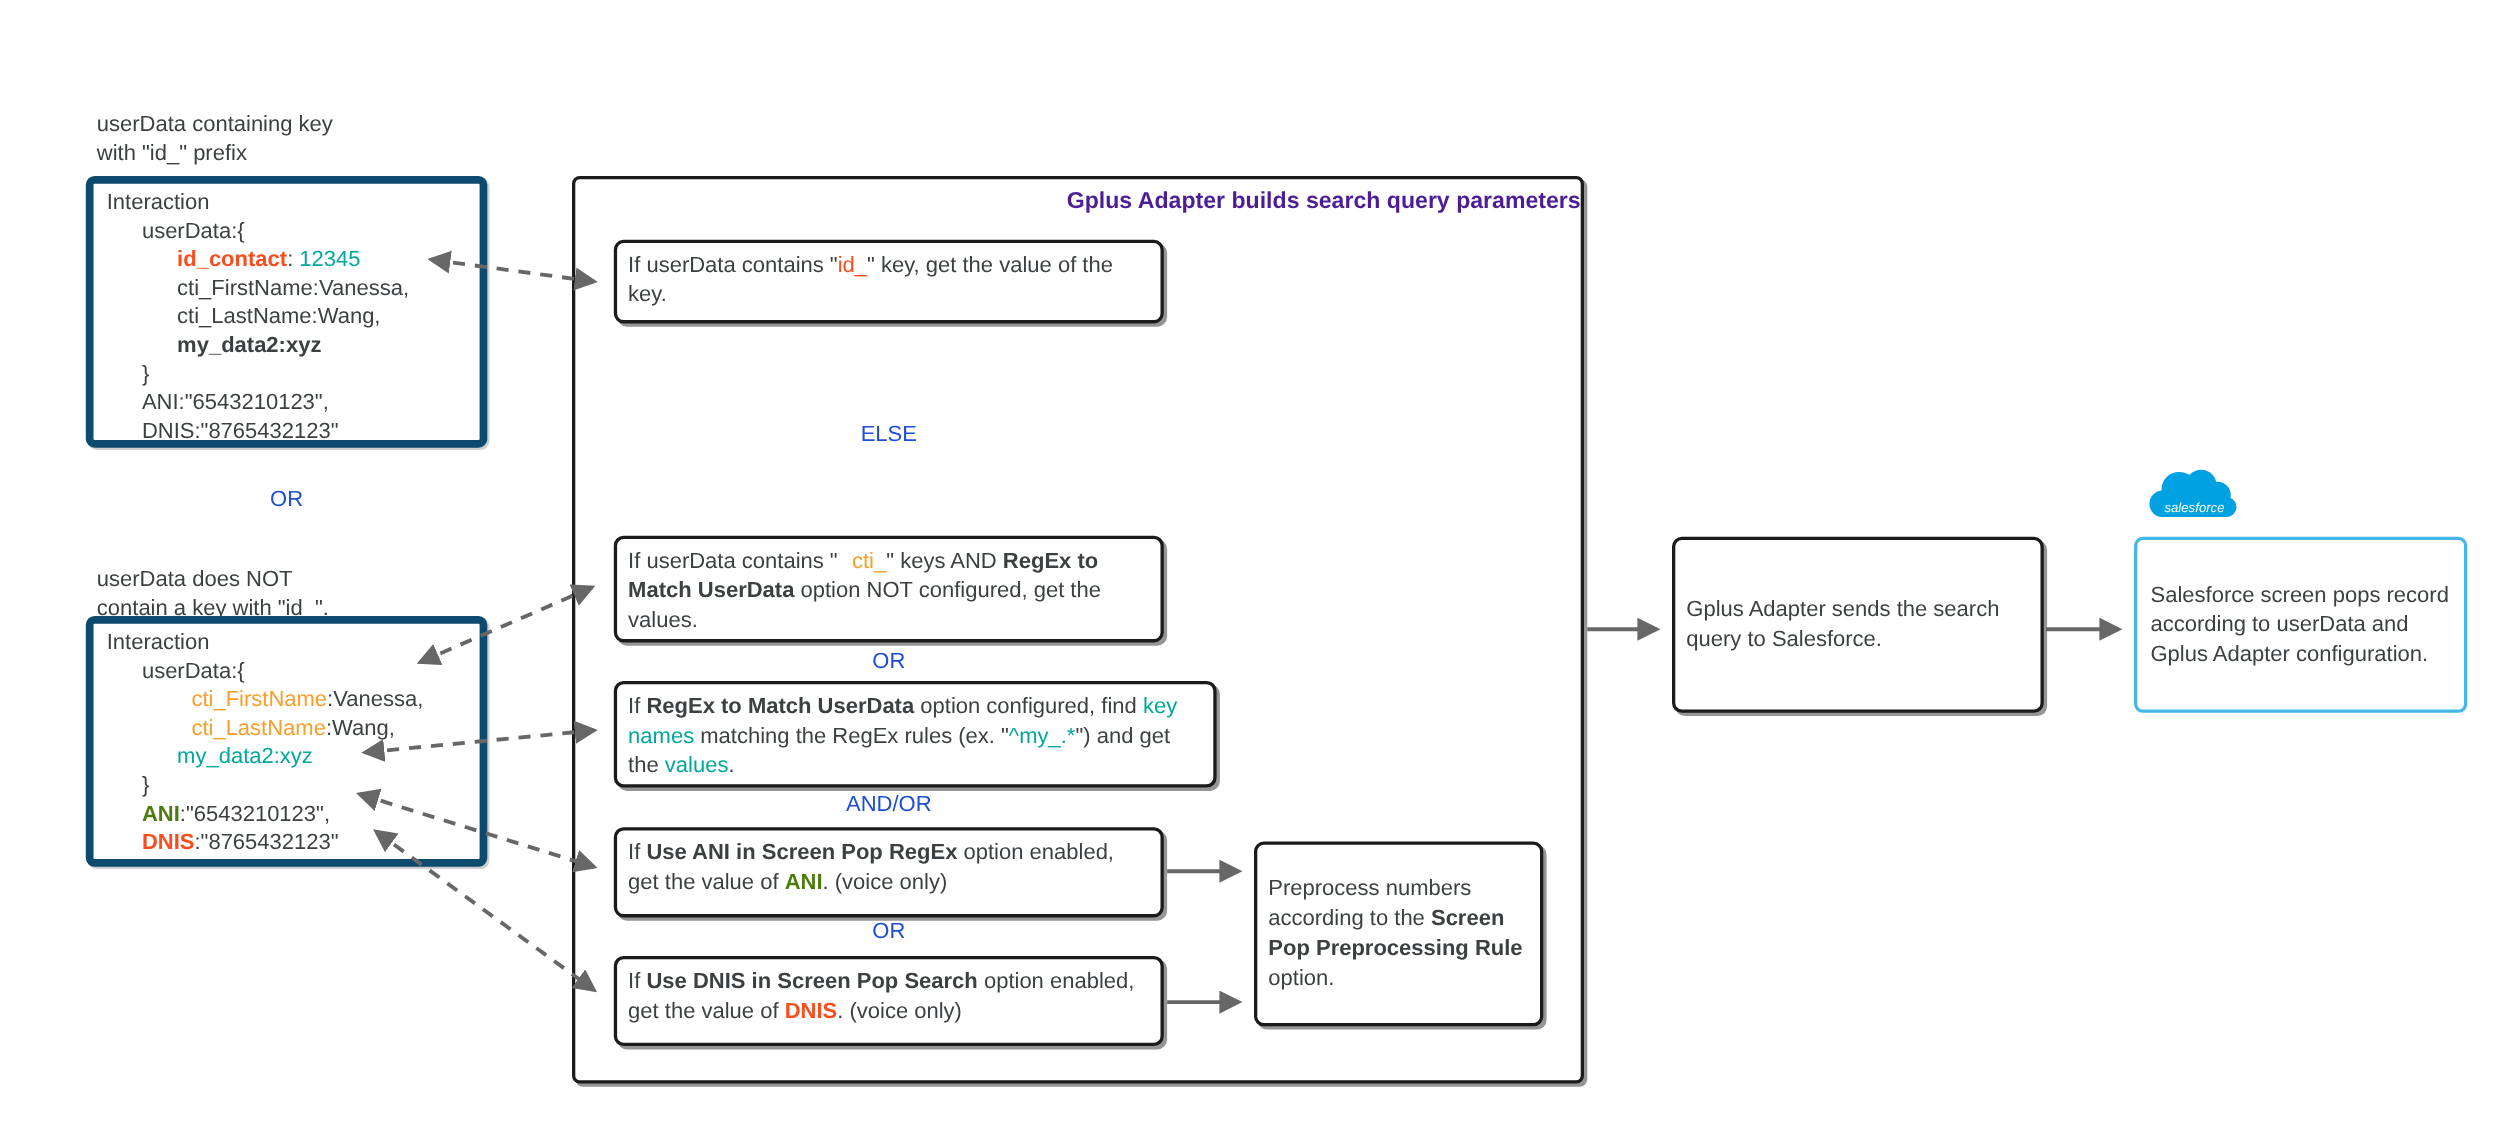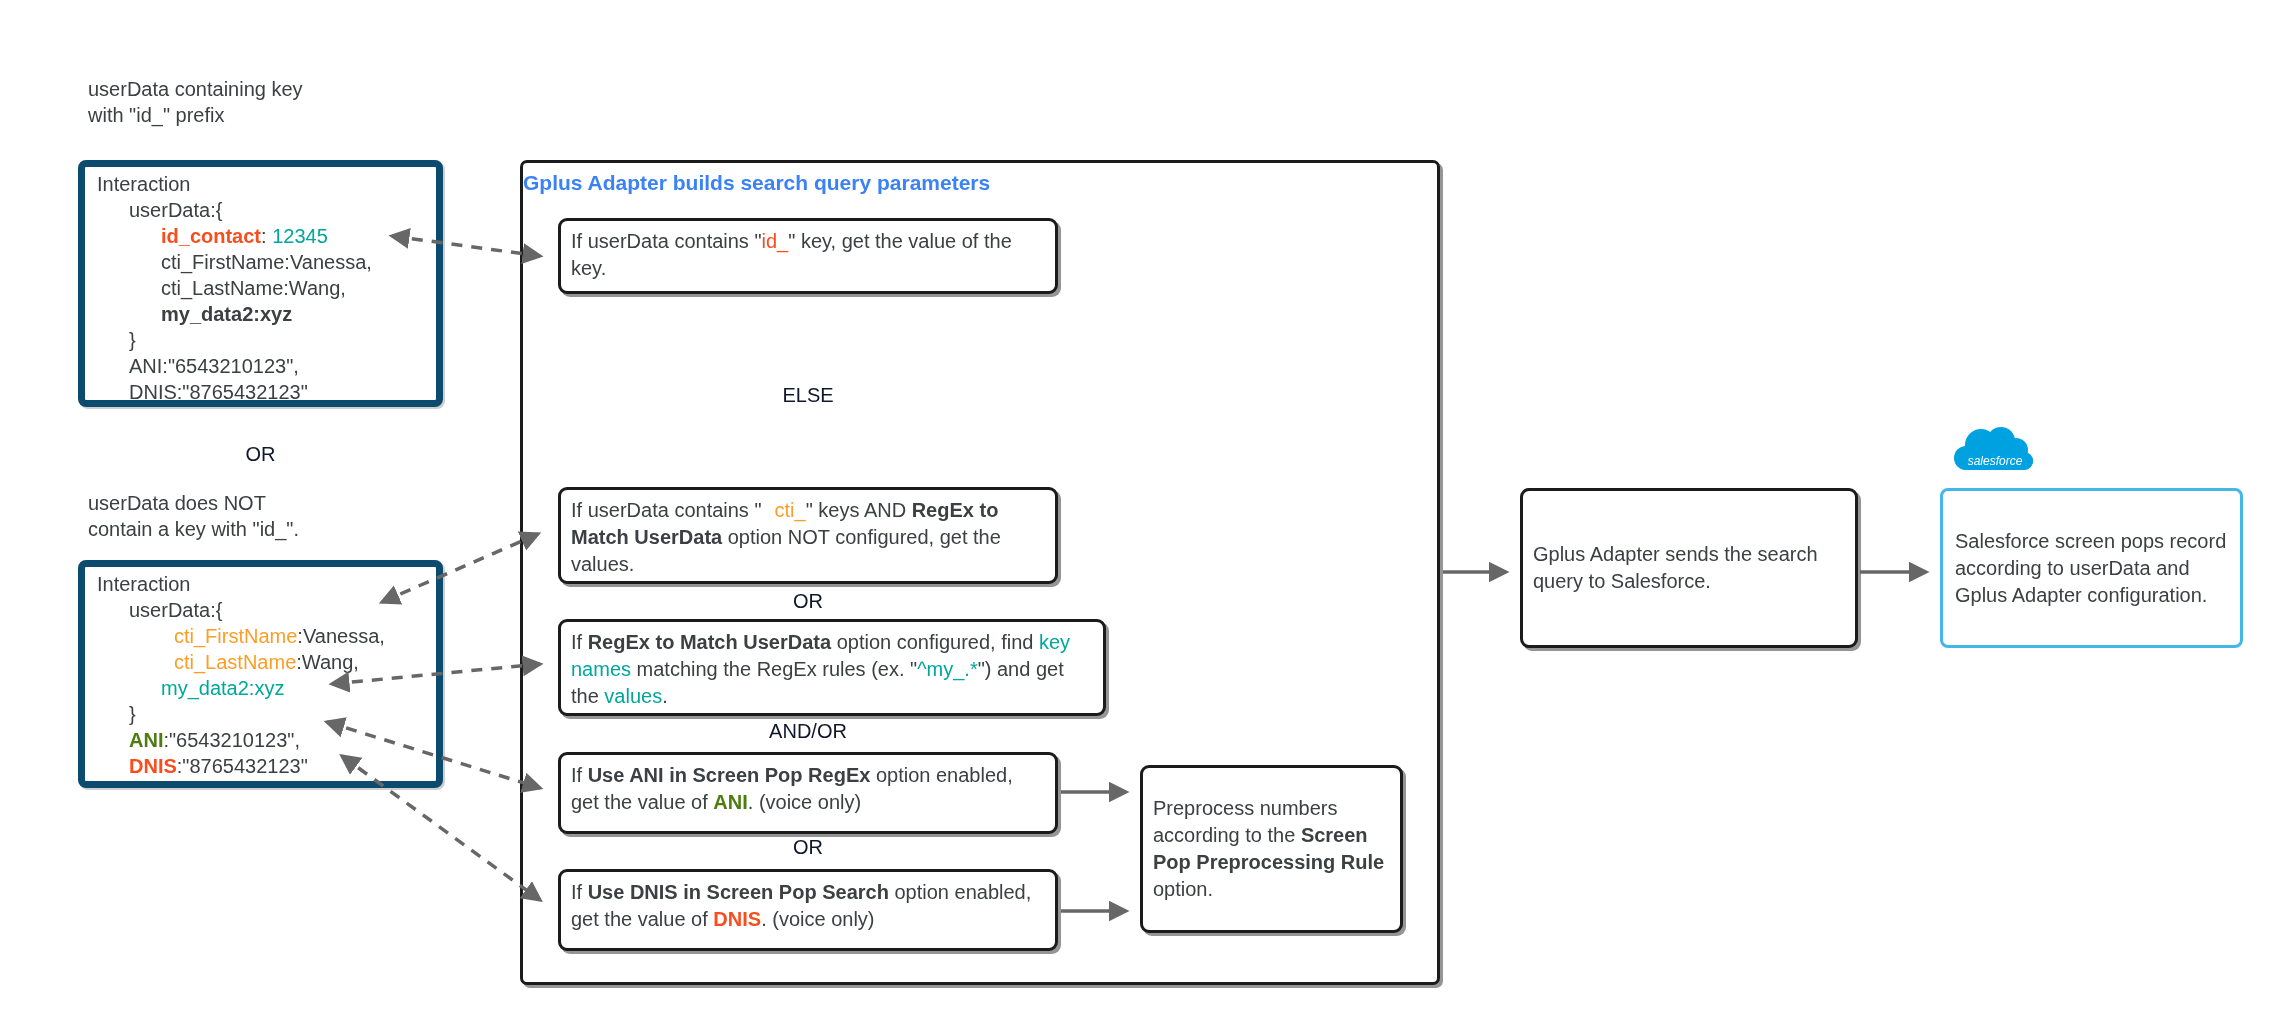--- a/index.html
+++ b/index.html
@@ -1,32 +1,32 @@
 <!DOCTYPE html>
 <html><head>
 <meta charset="utf-8">
 <style>
   html,body{margin:0;padding:0;background:#ffffff;}
   body{width:2280px;height:1025px;position:relative;overflow:hidden;
        font-family:"Liberation Sans",sans-serif;color:#3c4043;}
   .abs{position:absolute;box-sizing:border-box;}
   .pre{white-space:pre-line;}
-  .label{font-size:20px;line-height:26px;color:#3c4043;}
-  .connector{font-size:20px;color:#0f172a;text-align:center;}
+  .label{font-size:20px;line-height:26px;color:#3c4043;margin-top:24px;}
+  .connector{font-size:20px;color:#1d4ed8;text-align:center;}
   .codebox{border:7px solid #0c4a6e;border-radius:8px;background:#fff;
            box-shadow:2px 2px 0 #cfcfcf;font-size:20px;line-height:26px;
            padding:4px 6px 4px 12px;overflow:hidden;}
   .codebox .line{white-space:nowrap;}
   .ind0{padding-left:0;}
   .ind1{padding-left:32px;}
   .ind2{padding-left:64px;}
   .mainbox{border:3px solid #1b1b1b;border-radius:7px;background:#fff;
            box-shadow:3px 3px 0 rgba(20,20,20,.45);}
-  .maintitle{position:absolute;left:0;top:8px;width:100%;text-align:left;
-             font-weight:700;font-size:21px;color:#3b82f6;}
+  .maintitle{position:absolute;left:0;top:8px;width:100%;text-align:right;
+             font-weight:700;font-size:21px;color:#4c1d95;}
   .node{border:3px solid #1b1b1b;border-radius:9px;background:#fff;
         box-shadow:3px 3px 0 rgba(20,20,20,.45);
         font-size:20px;line-height:27px;padding:7px 10px;color:#3c4043;}
   .vcenter{display:flex;align-items:center;}
   .sfbox{border:3px solid #45b6e8;border-radius:8px;background:#fff;
          font-size:20px;line-height:27px;padding:8px 12px;color:#3c4043;}
   .red{color:#f84e1d;}
   .orange{color:#fb9e28;padding-left:13px;}
   .teal{color:#00a79b;}
   .blue{color:#4d7c0f;}

